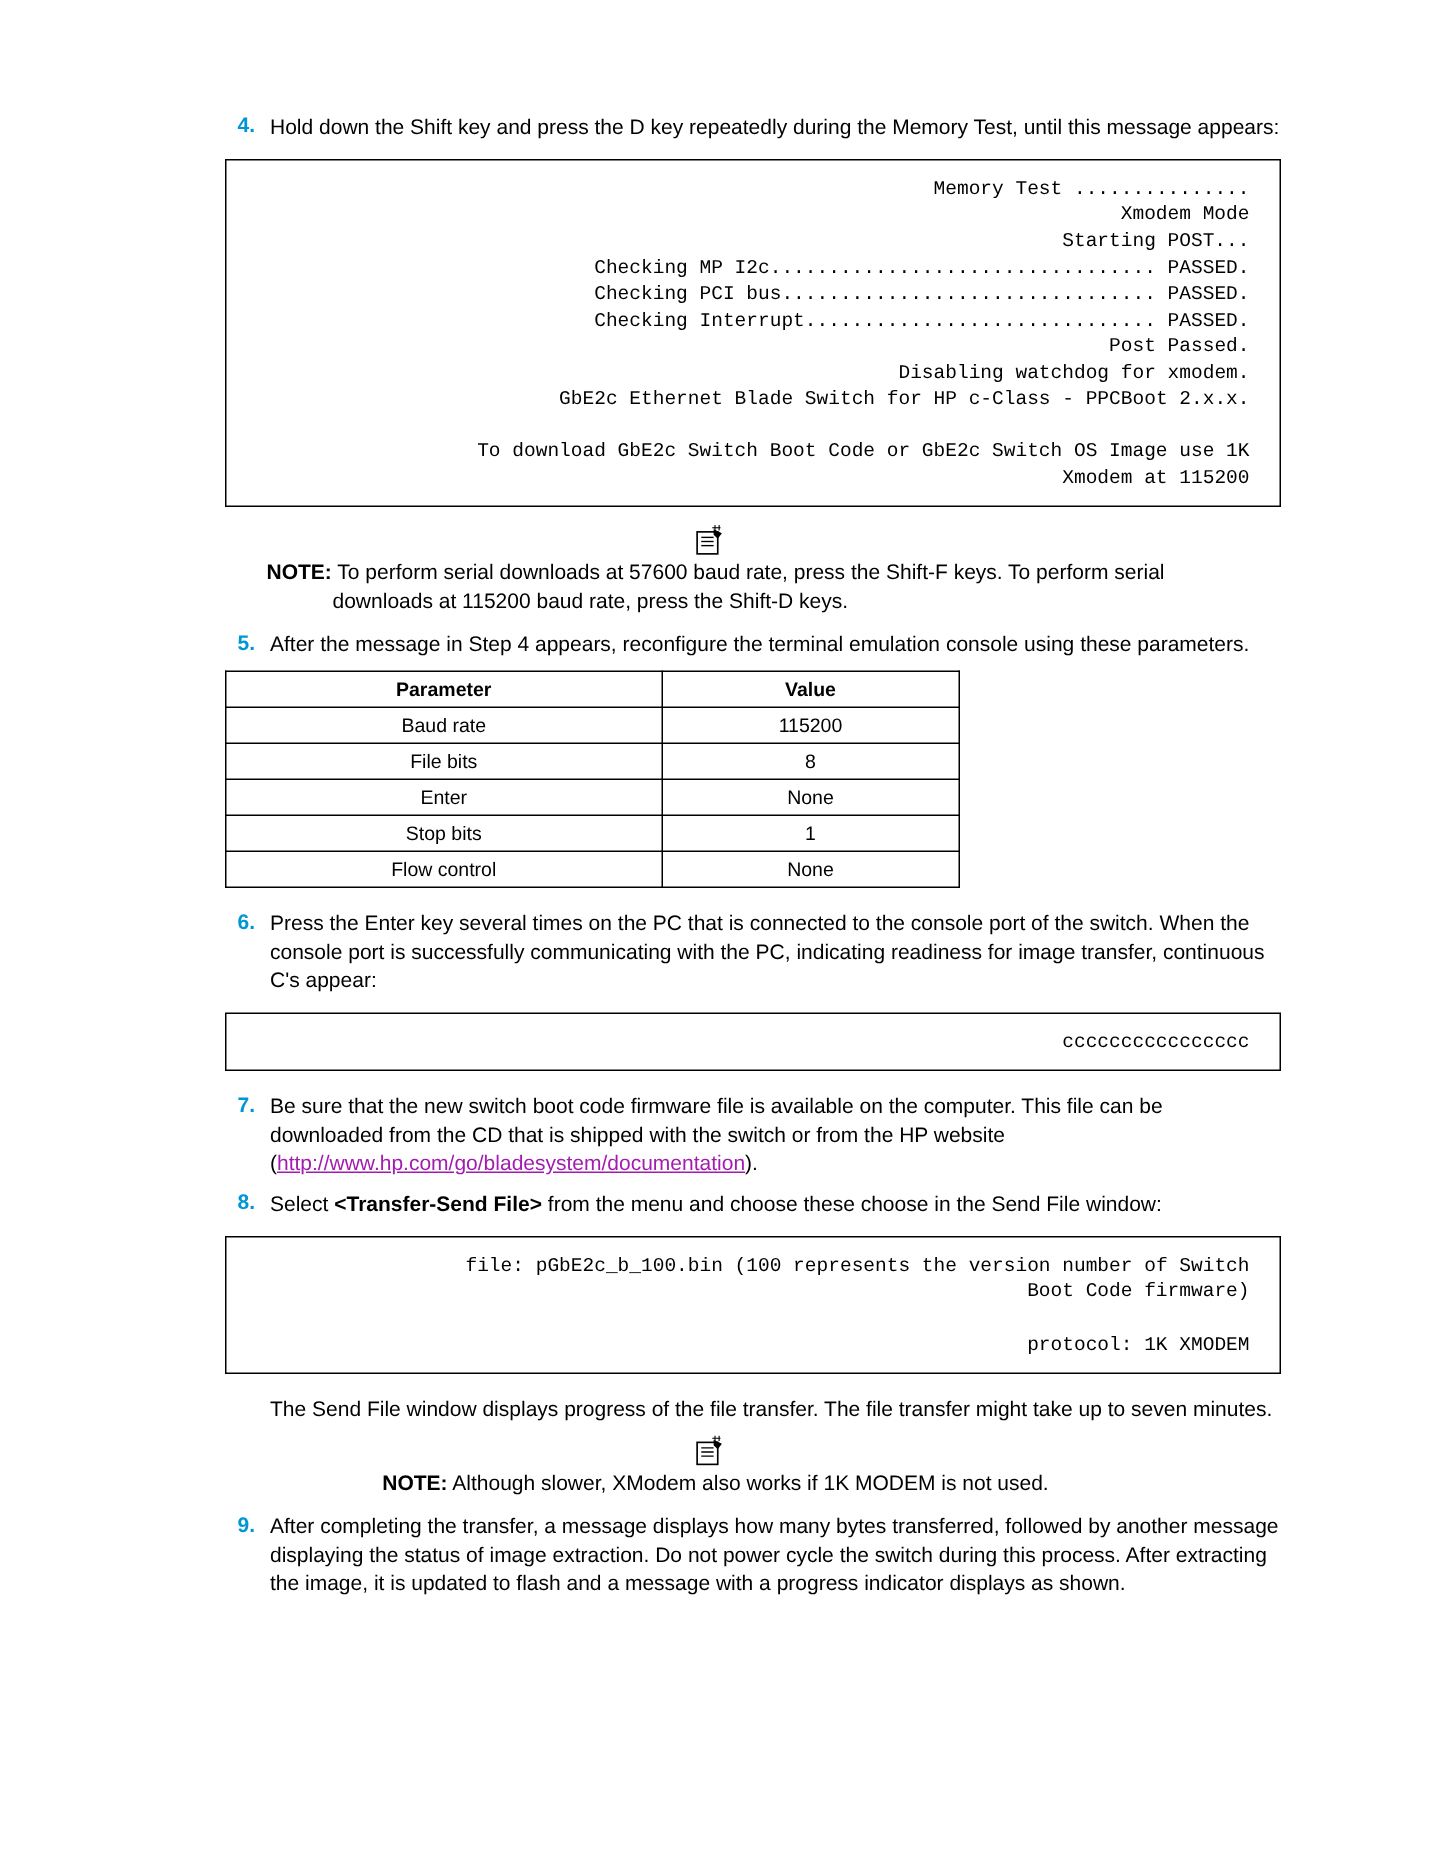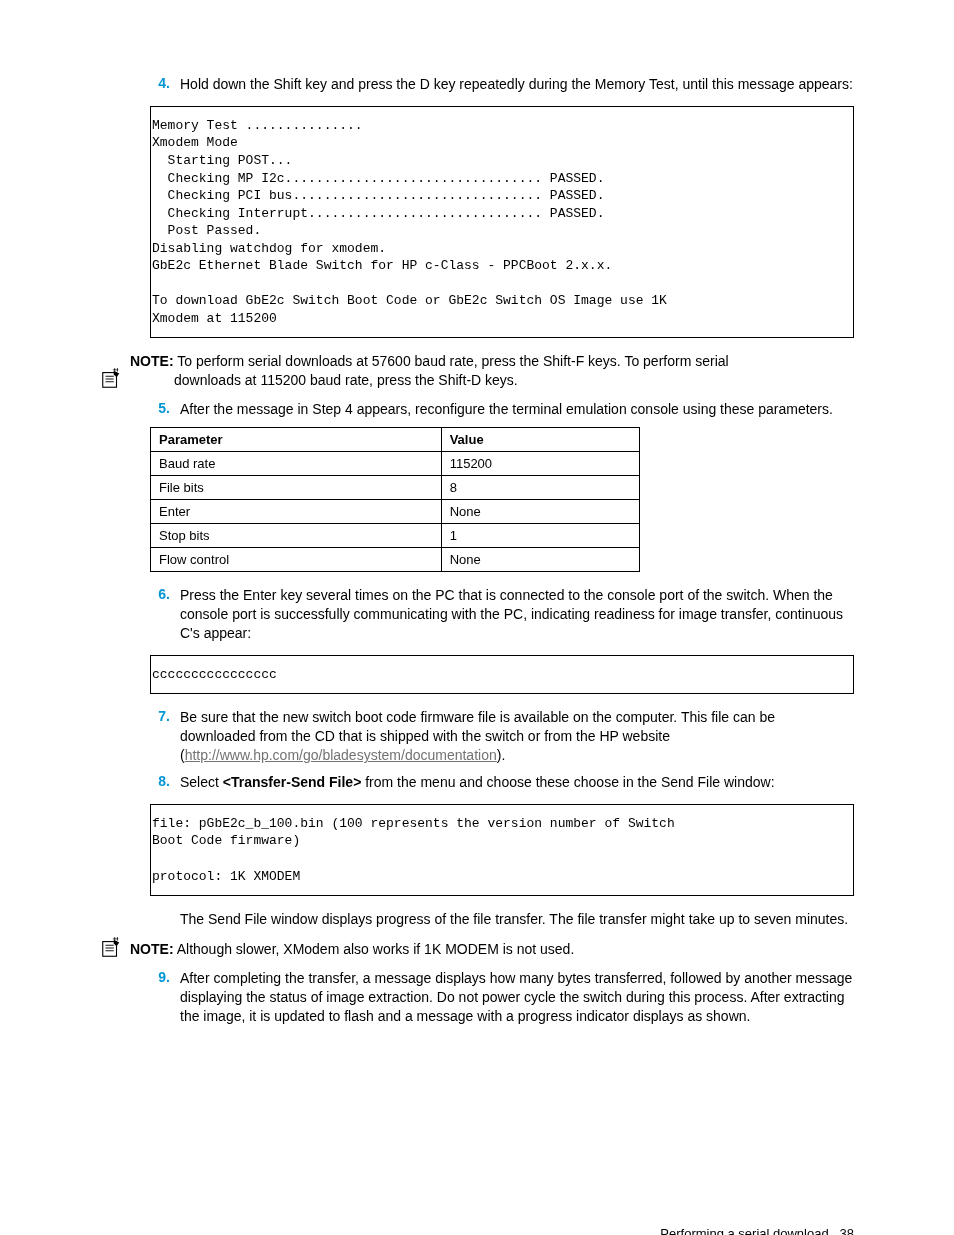--- a/index.html
+++ b/index.html
@@ -28,31 +28,33 @@
     padding-right: 10px;
     box-sizing: border-box;
     margin-left: 50px;
   }
   .ol-body {
     flex: 1;
     line-height: 1.35;
   }
   .codebox {
     border: 1px solid #000;
-    padding: 10px 1px;
+    padding: 10px 20px;
     margin: 12px 0 14px 50px;
     font-family: "Courier New", monospace;
     font-size: 13px;
     white-space: pre;
     line-height: 1.35;
+    text-align: right;
   }
   .note-row {
     display: flex;
-    align-items: flex-end;
+    align-items: center;
     margin: 10px 0 10px 0;
+    flex-direction: column;
   }
   .note-icon {
     width: 22px;
     height: 22px;
     flex-shrink: 0;
     margin-right: 8px;
     margin-top: -2px;
   }
   .note-text {
     flex: 1;
@@ -64,28 +66,28 @@
     margin-left: 44px;
   }
   table.params {
     border-collapse: collapse;
     margin: 8px 0 14px 50px;
     width: 490px;
   }
   table.params th, table.params td {
     border: 1px solid #000;
     padding: 4px 8px;
-    text-align: left;
+    text-align: center;
     font-size: 13px;
   }
   table.params th {
     font-weight: bold;
   }
   a.link {
-    color: #737373;
+    color: #a21caf;
     text-decoration: underline;
   }
   .footer {
     text-align: right;
     font-size: 13px;
     margin-top: 200px;
     padding-right: 0;
   }
   .bold { font-weight: bold; }
 </style>

